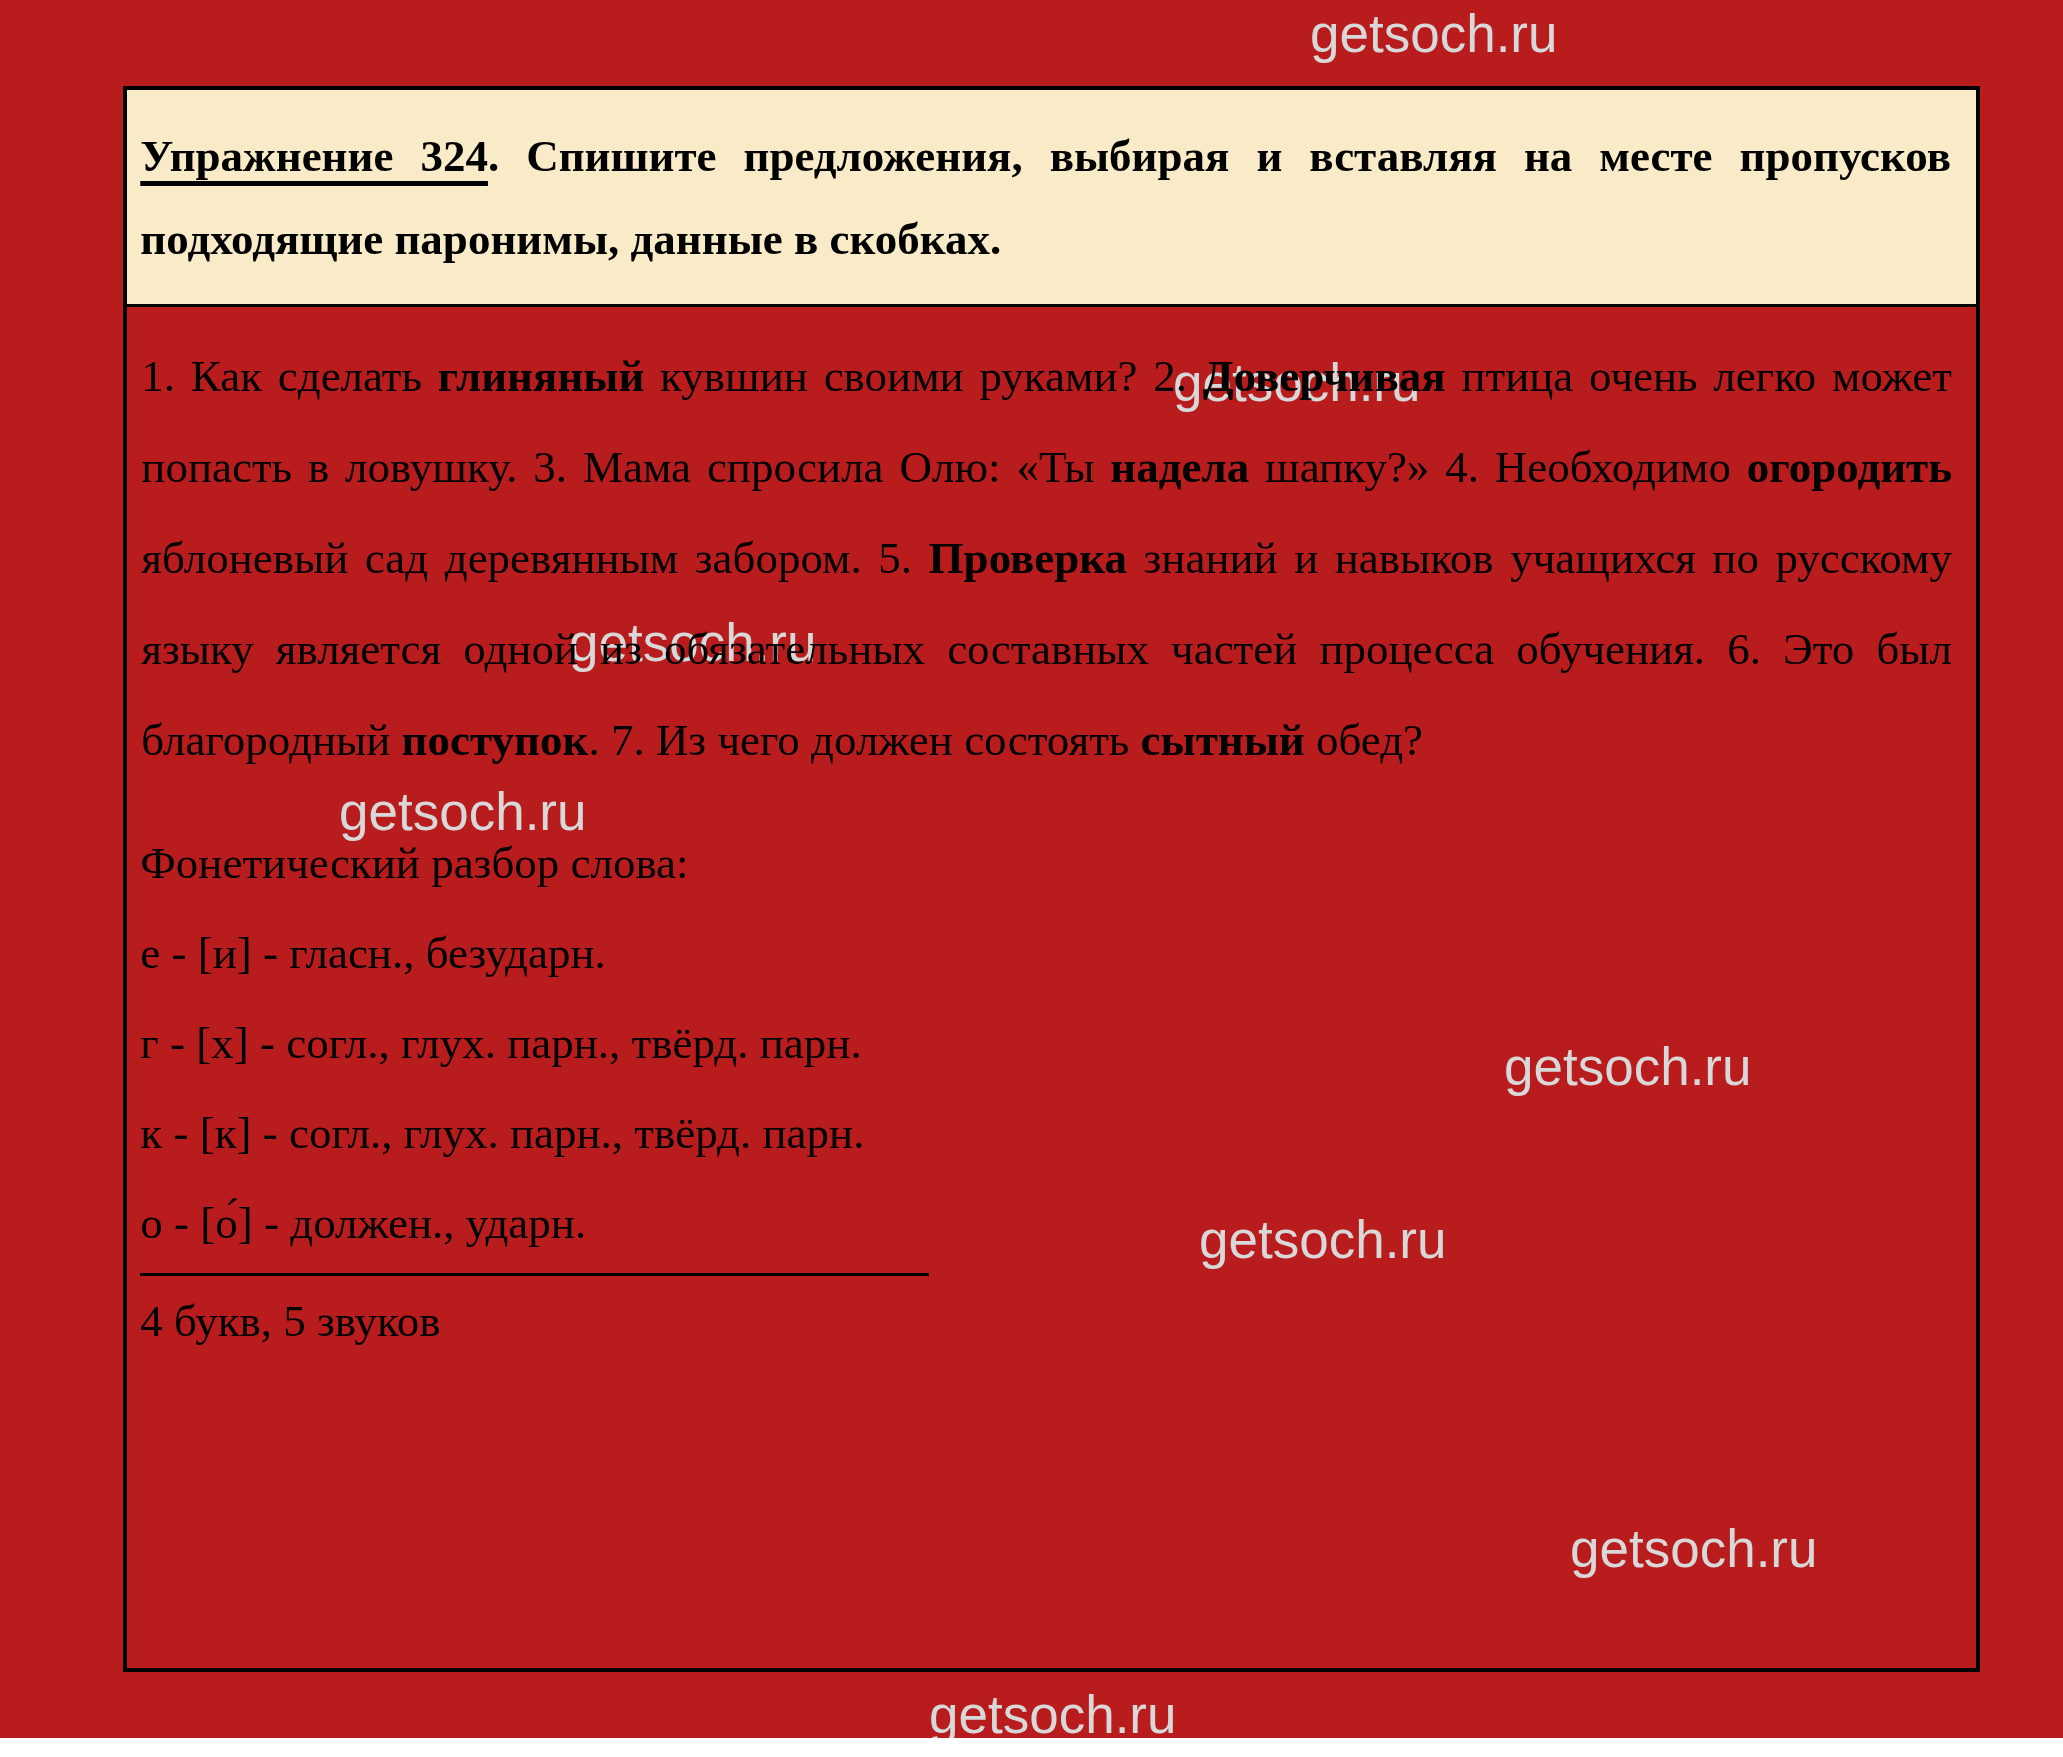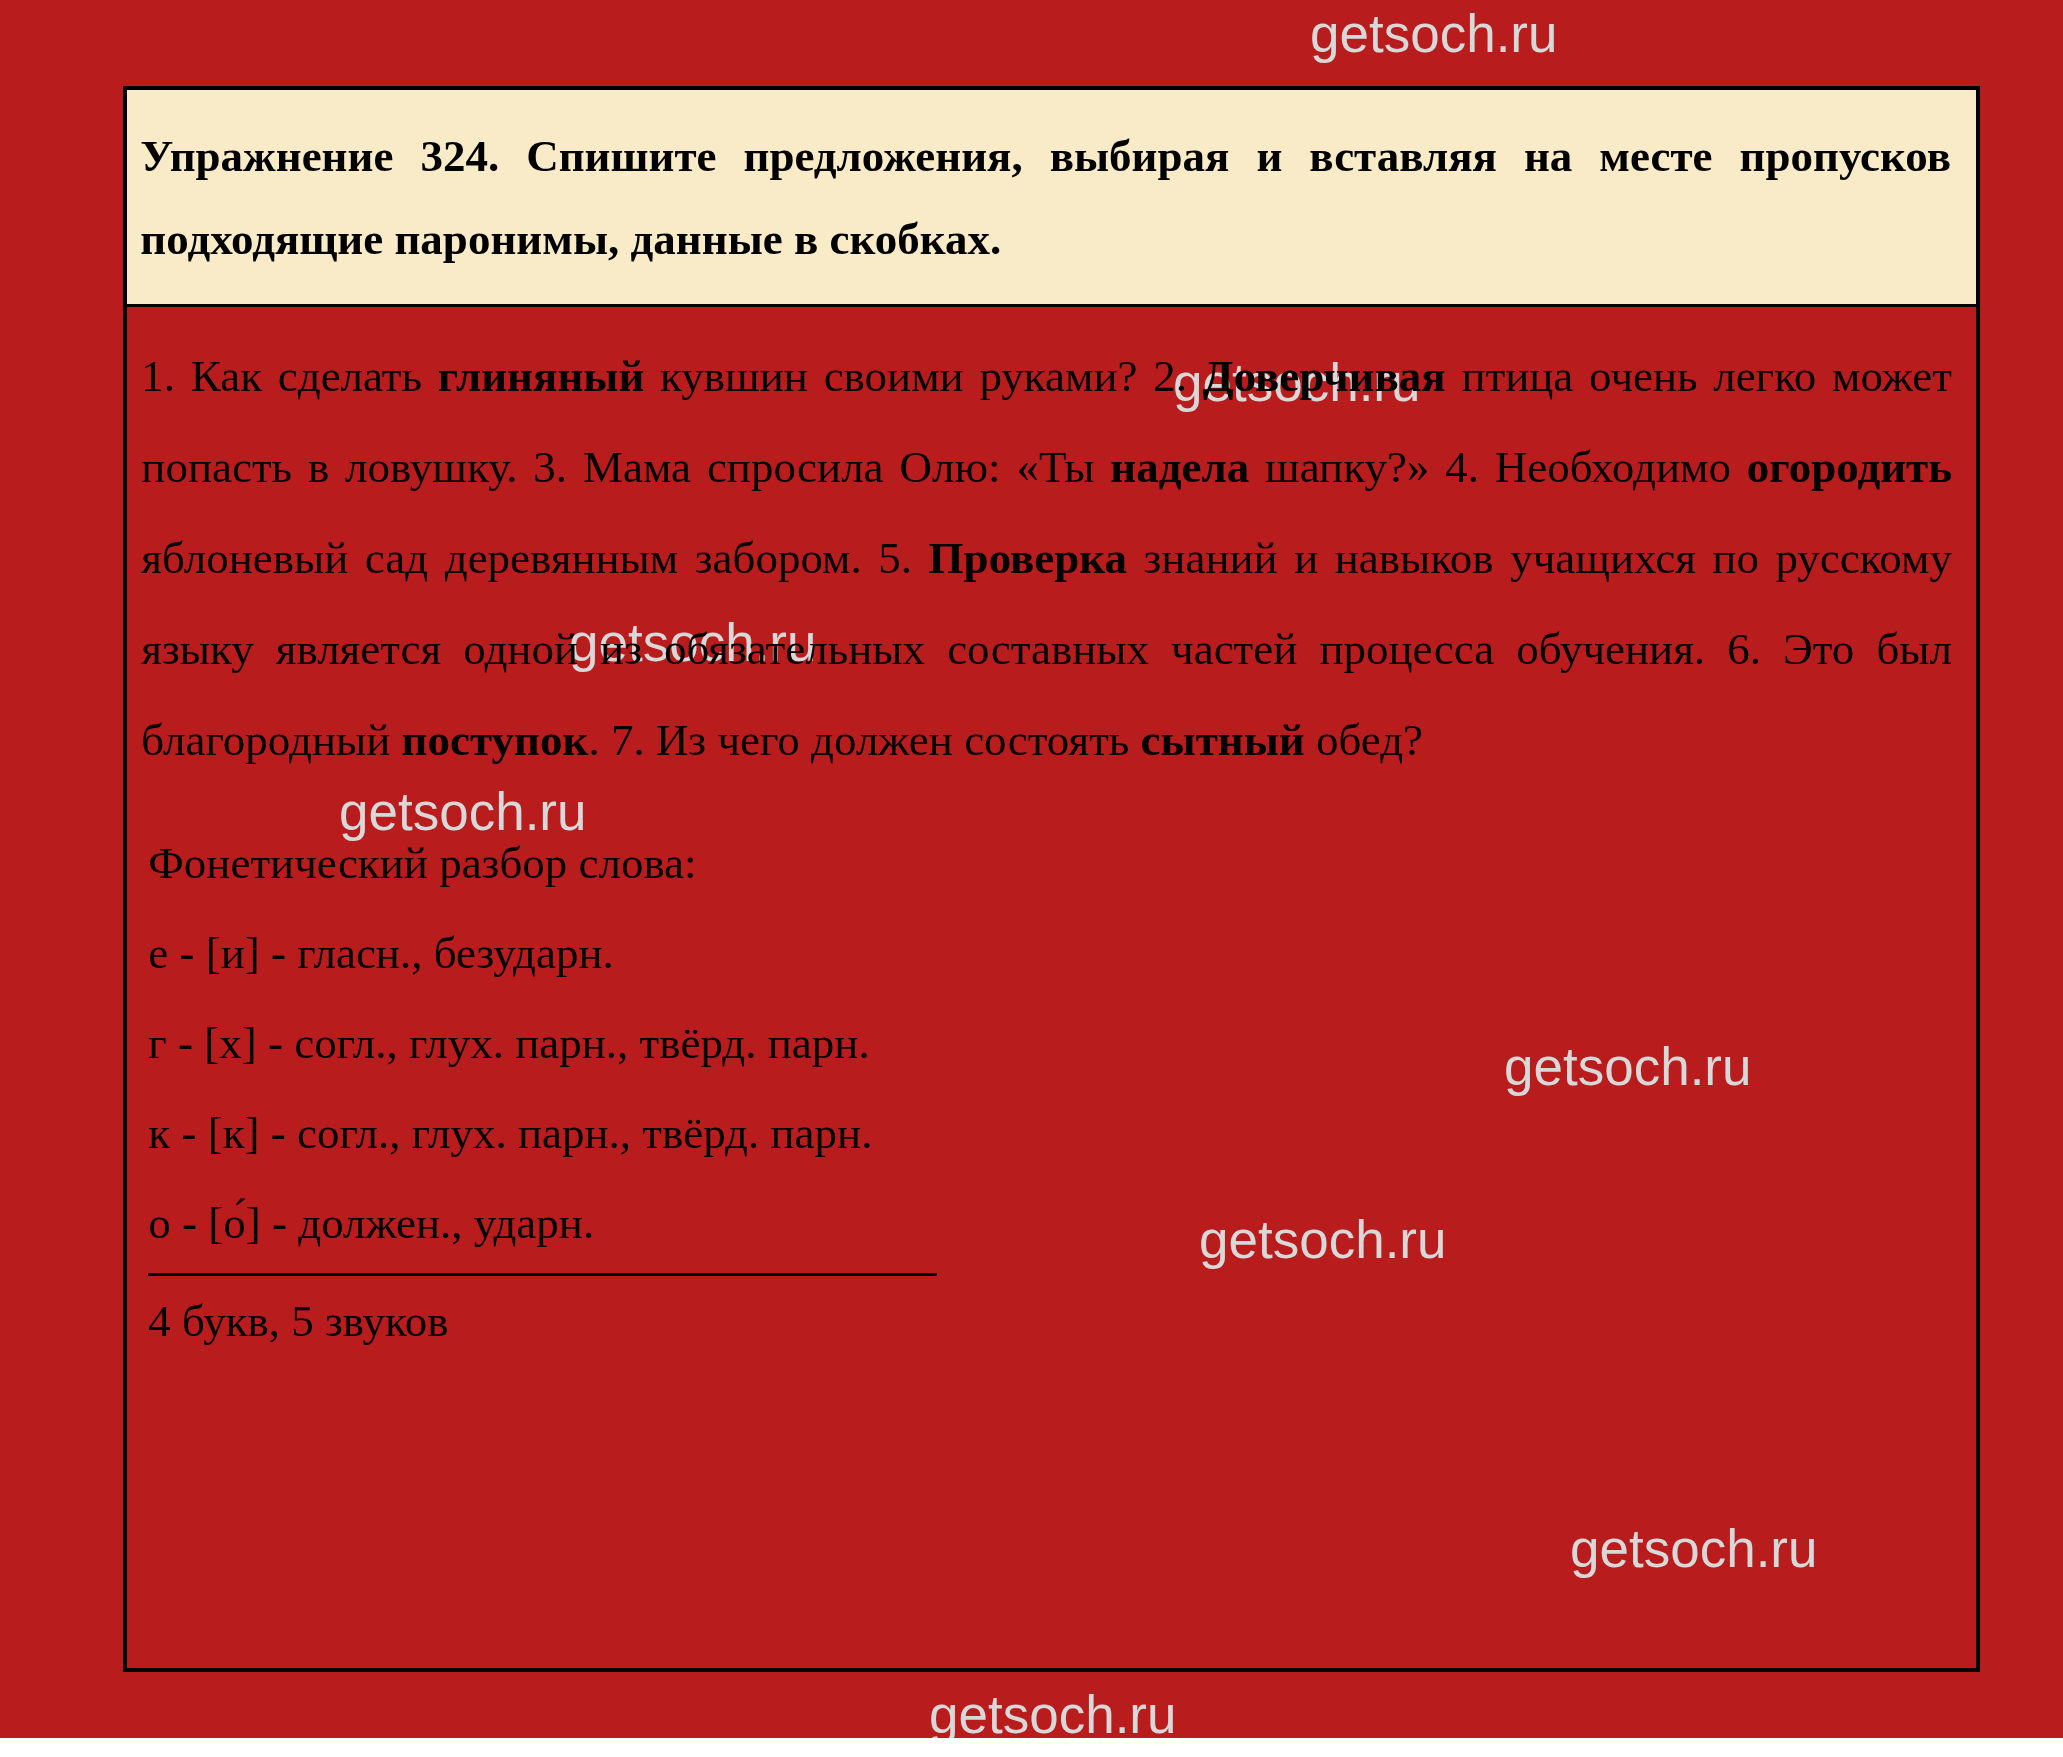--- a/index.html
+++ b/index.html
@@ -40,34 +40,35 @@
   .doc-header {
     background: var(--header-background, #faebc8);
     border-bottom: 3.3px solid var(--border, #000000);
     padding: 25px 25px 23px 13.3px;
     font-size: 45px;
     font-weight: bold;
     line-height: 83px;
     text-align: justify;
   }
   .doc-header .title-underline {
+    text-decoration: underline;
     text-decoration-thickness: 5px;
     text-underline-offset: 10px;
   }
   .doc-body {
     padding: 23px 23px 0 13.3px;
     font-size: 45px;
   }
   .sentences {
     margin: 1px;
     text-align: justify;
     line-height: 91px;
   }
   .sentences .b { font-weight: bold; }
-  .phonetic { margin-top: 32px; margin-left: 8px; }
+  .phonetic { margin-top: 32px; }
   .ph-line {
     line-height: 90px;
     white-space: nowrap;
   }
   .rule {
     margin-top: 5px;
     width: 789px;
     height: 0;
     border-top: 3.3px solid var(--border, #000000);
   }

